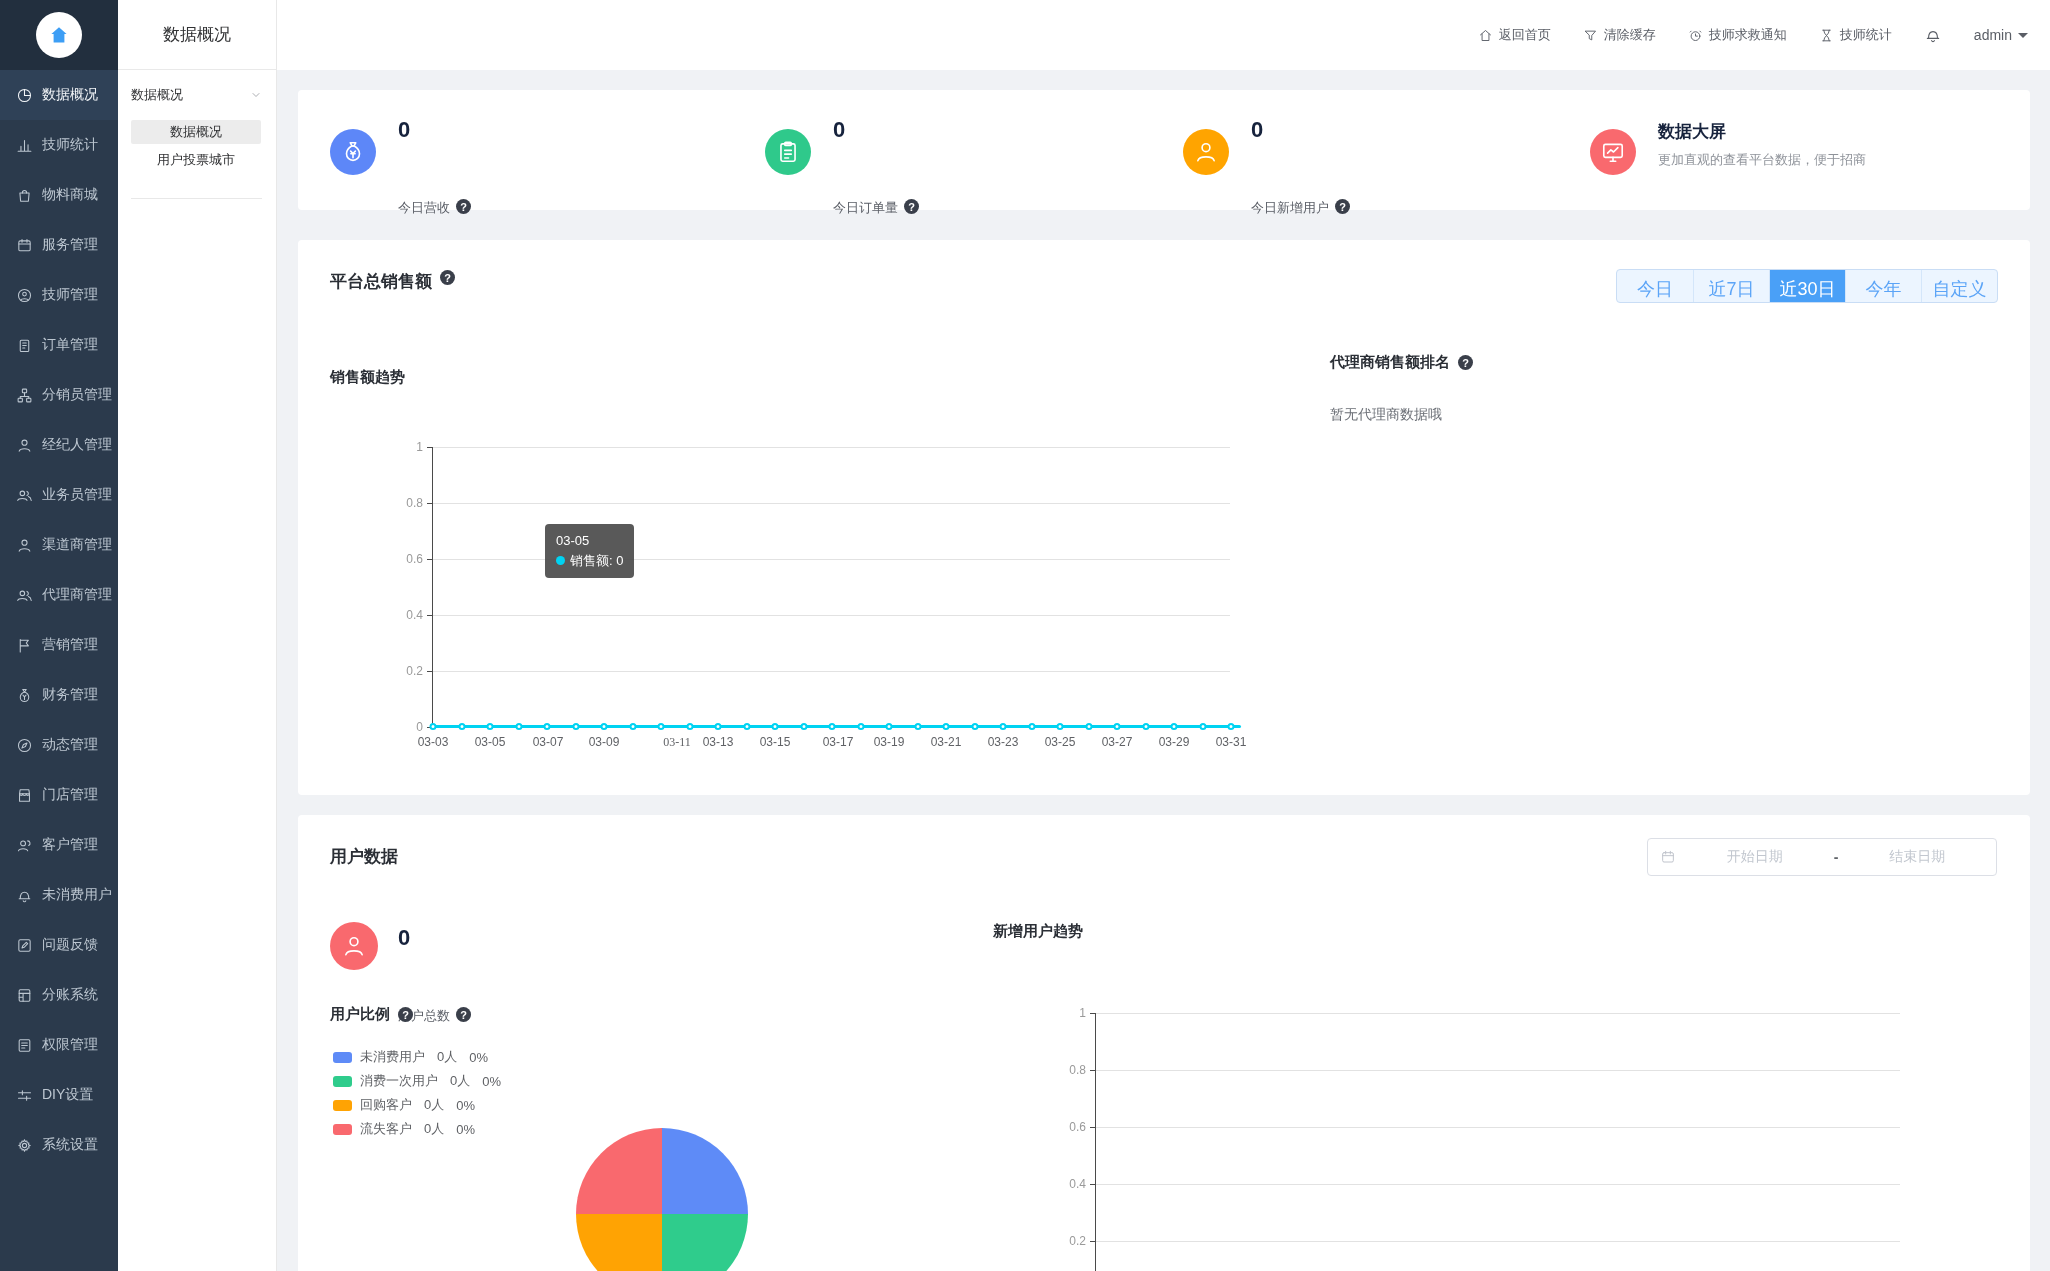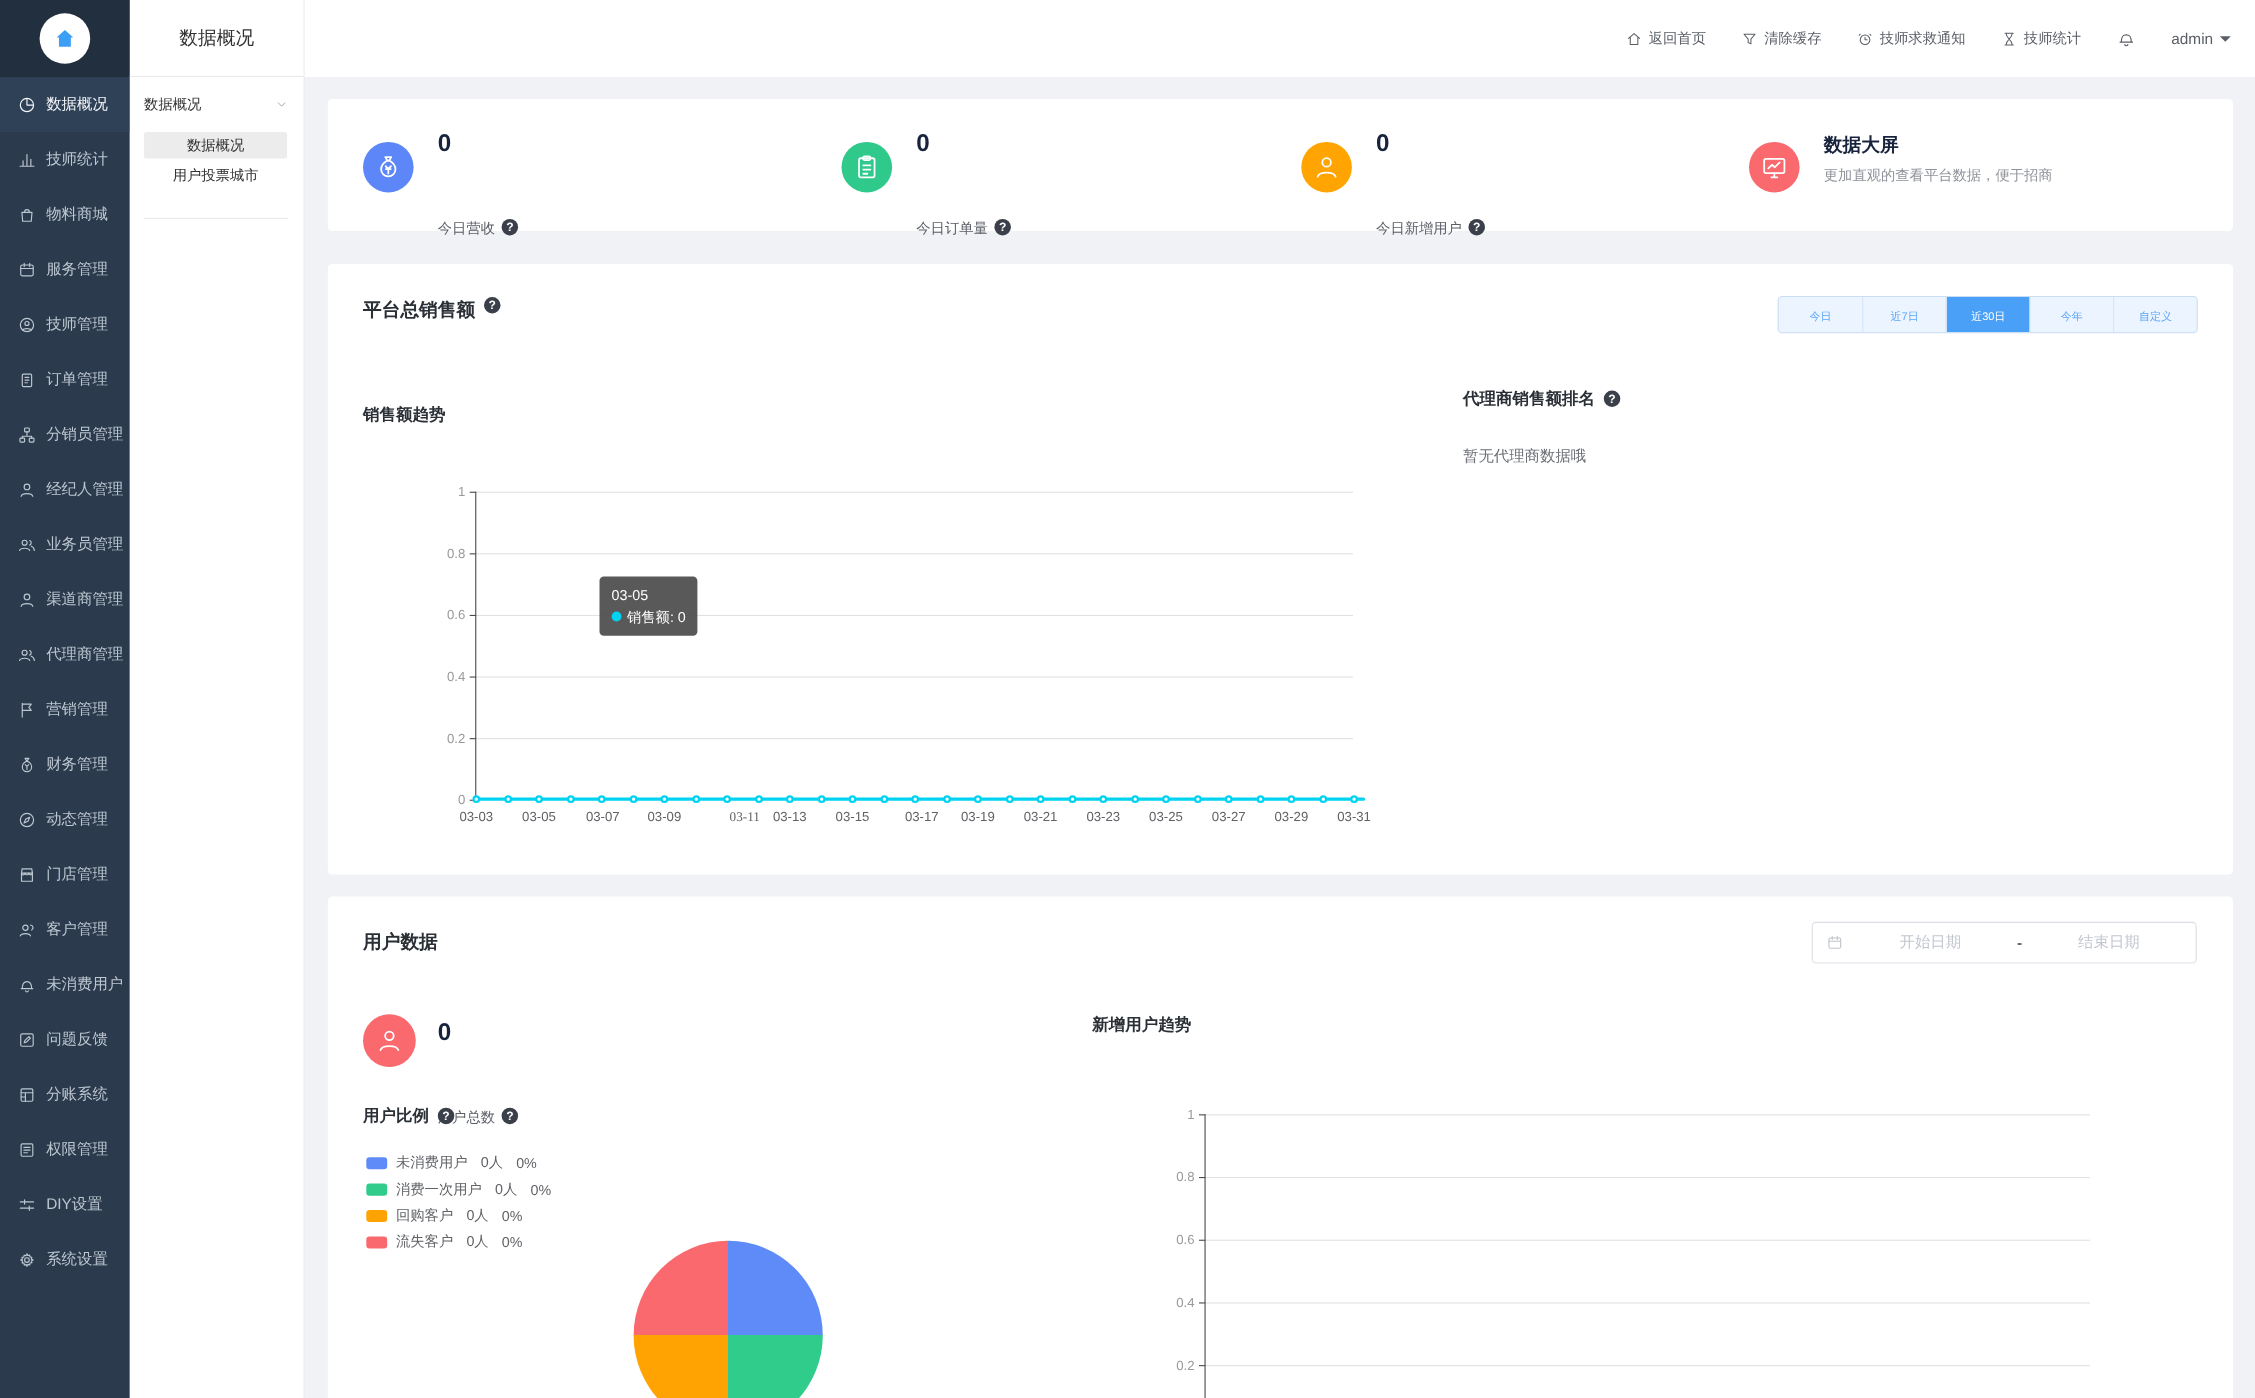--- a/index.html
+++ b/index.html
@@ -46,21 +46,21 @@
   .stat { position:absolute; top:0; height:100%; }
   .stat-circ { position:absolute; left:0; top:39px; width:46px; height:46px; border-radius:50%; color:#fff; display:flex; align-items:center; justify-content:center; }
   .stat-val { position:absolute; left:68px; top:27px; font-size:22px; font-weight:700; color:#17233d; }
   .stat-lbl { position:absolute; left:68px; top:63px; font-size:13px; color:#5a5e66; display:flex; gap:6px; white-space:nowrap;margin-top:46px; }
   .bigscreen { position:absolute; left:1292px; top:0; height:100%; cursor:pointer; }
   .bs-title { position:absolute; left:68px; top:30px; font-size:17px; font-weight:700; color:#17233d; white-space:nowrap; }
   .bs-desc { position:absolute; left:68px; top:61px; font-size:13px; color:#8f939a; white-space:nowrap; }
 
   
   .tabs { position:absolute; right:32px; top:29px; display:flex; border:1px solid #c9ddf5; border-radius:4px; overflow:hidden; background:#ecf5ff; }
-  .tab { width:76px; height:32px; line-height:38px; text-align:center; font-size:10px; color:#5ba4f7; border-left:1px solid #d4e6fa; cursor:pointer; }
+  .tab { width:76px; height:32px; line-height:38px; text-align:center; font-size:18px; color:#5ba4f7; border-left:1px solid #d4e6fa; cursor:pointer; }
   .tab:first-child { border-left:none; }
   .tab.active { background:#4aa0f7; color:#fff; }
 
   
   .plot { position:absolute; border-left:1px solid #4a4a4a; }
   #sales-plot { left:134px; top:207px; width:798px; height:280px; }
   #trend-plot { left:797px; top:198px; width:805px; height:350px; }
   .gridline { position:absolute; left:0; right:0; height:1px; background:#e2e2e2; }
   .ytick { position:absolute; left:-48px; width:38px; text-align:right; font-size:12px; color:#9a9a9a; }
   .tickmark { position:absolute; left:-6px; width:6px; height:1px; background:#4a4a4a; }

